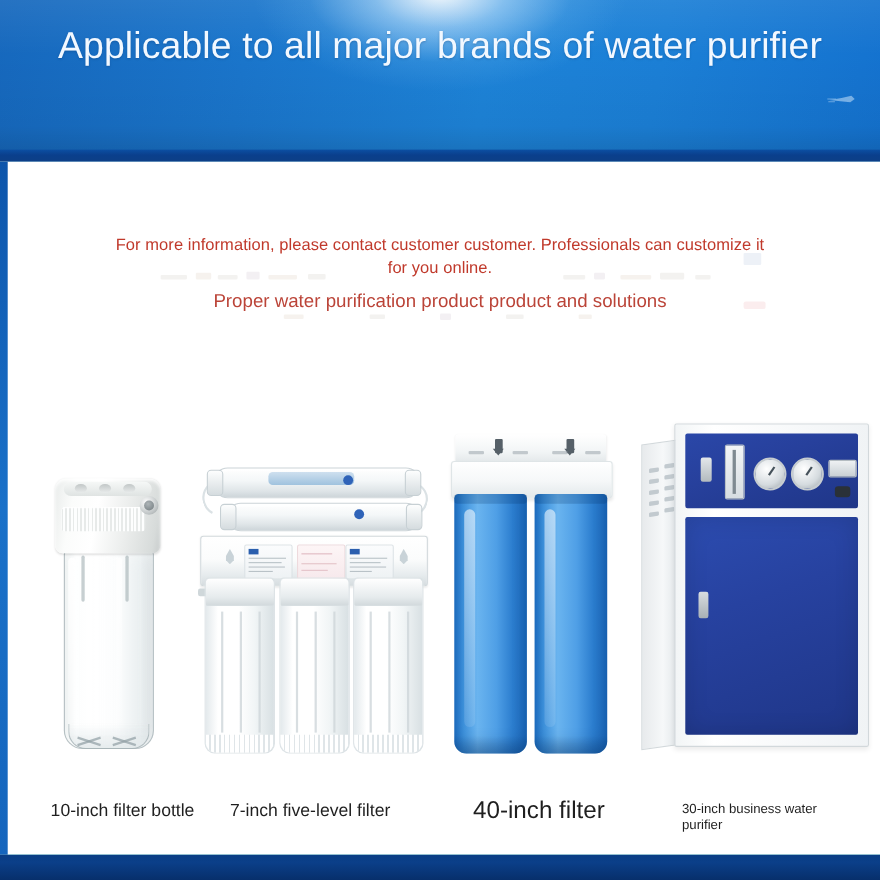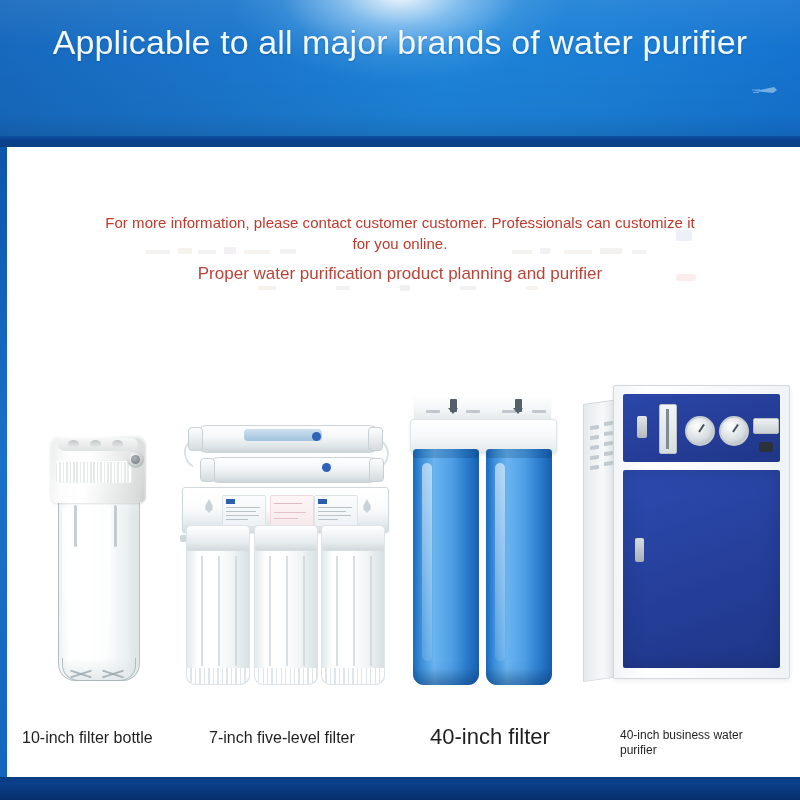--- a/index.html
+++ b/index.html
@@ -283,21 +283,21 @@
     border:2px solid #c6ccd0;}
   .p4-gauge.g1{left:62px;} .p4-gauge.g2{left:96px;}
   .p4-gauge i{position:absolute;left:11px;top:5px;width:2px;height:9px;background:#45515a;transform-origin:bottom center;transform:rotate(34deg);}
   .p4-ctrl{position:absolute;left:130px;top:24px;width:24px;height:14px;border-radius:2px;
     background:linear-gradient(180deg,#eef1f3,#c9d0d4);border:1px solid #b4bcc1;}
   .p4-knob{position:absolute;left:136px;top:48px;width:14px;height:10px;border-radius:3px;background:#2a3138;}
 
   
   .caps{position:absolute;left:0;top:700px;width:800px;height:70px;}
   .cap{position:absolute;color:#1f1f1f;font-weight:400;}
-  .cap.c1{left:22px;top:29px;font-size:16px;}
+  .cap.c1{left:46px;top:29px;font-size:16px;}
   .cap.c2{left:209px;top:29px;font-size:16px;}
   .cap.c3{left:430px;top:24px;font-size:22px;}
   .cap.c4{left:620px;top:28px;font-size:12px;line-height:15px;width:150px;}
 </style>
 </head>
 <body>
 
 <div id="page">
 
   <div class="banner">
@@ -330,21 +330,21 @@
     <span class="g1" style="left:196px;top:58px;width:14px;height:4px;"></span>
     <span class="g3" style="left:260px;top:57px;width:10px;height:6px;"></span>
     <span class="g1" style="left:320px;top:58px;width:16px;height:4px;"></span>
     <span class="g2" style="left:386px;top:58px;width:12px;height:4px;"></span>
     <div class="ghost-badge"></div>
     <div class="ghost-badge2"></div>
   </div>
 
   <div class="copy">
     <div class="copy-line1">For more information, please contact customer customer. Professionals can customize it for you online.</div>
-    <div class="copy-line2">Proper water purification product planning and purifier</div>
+    <div class="copy-line2">Proper water purification product product and solutions</div>
   </div>
 
   <div class="products">
 
     <div class="prod" id="p1">
       <div class="p1-body"></div>
       <div class="p1-sheen"></div>
       <div class="p1-sheen2"></div>
       <div class="p1-rib r1"></div>
       <div class="p1-rib r2"></div>
@@ -470,17 +470,17 @@
         </div>
       </div>
     </div>
 
   </div>
 
   <div class="caps">
     <div class="cap c1">10-inch filter bottle</div>
     <div class="cap c2">7-inch five-level filter</div>
     <div class="cap c3">40-inch filter</div>
-    <div class="cap c4">40-inch business water purifier</div>
+    <div class="cap c4">30-inch business water purifier</div>
   </div>
 
   <div class="footer-rule"></div>
 </div>
 
 </body></html>

